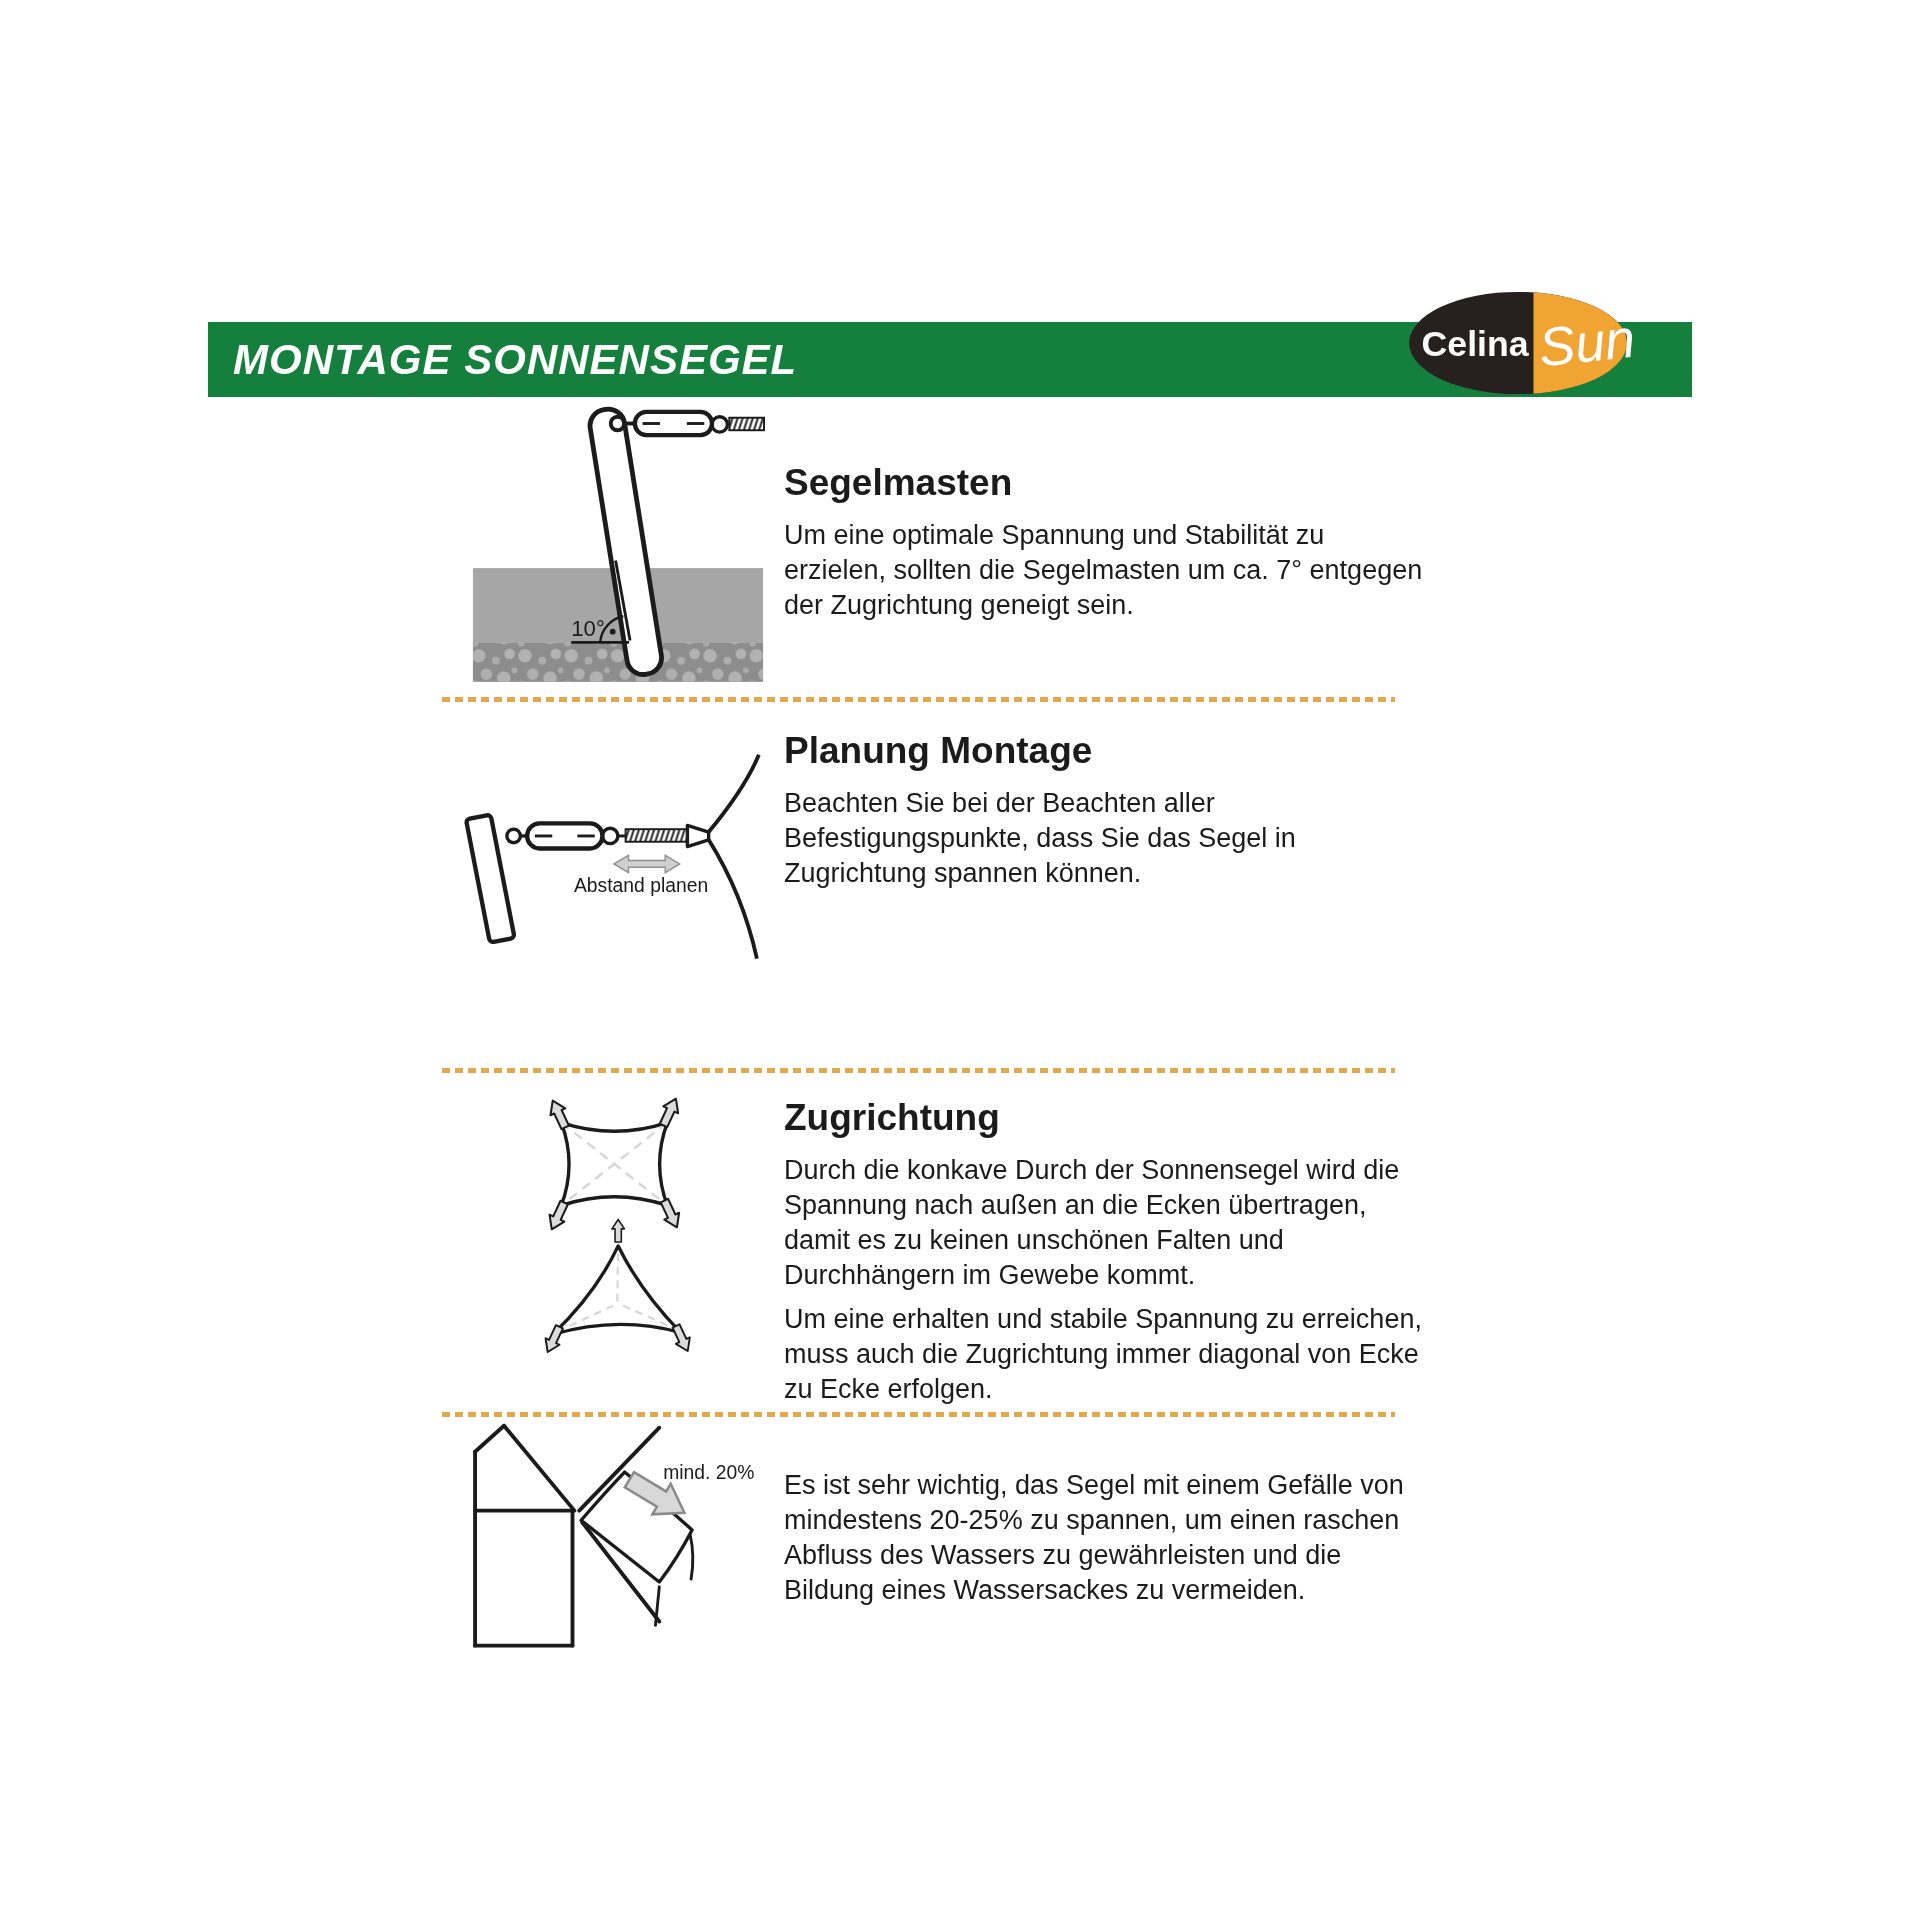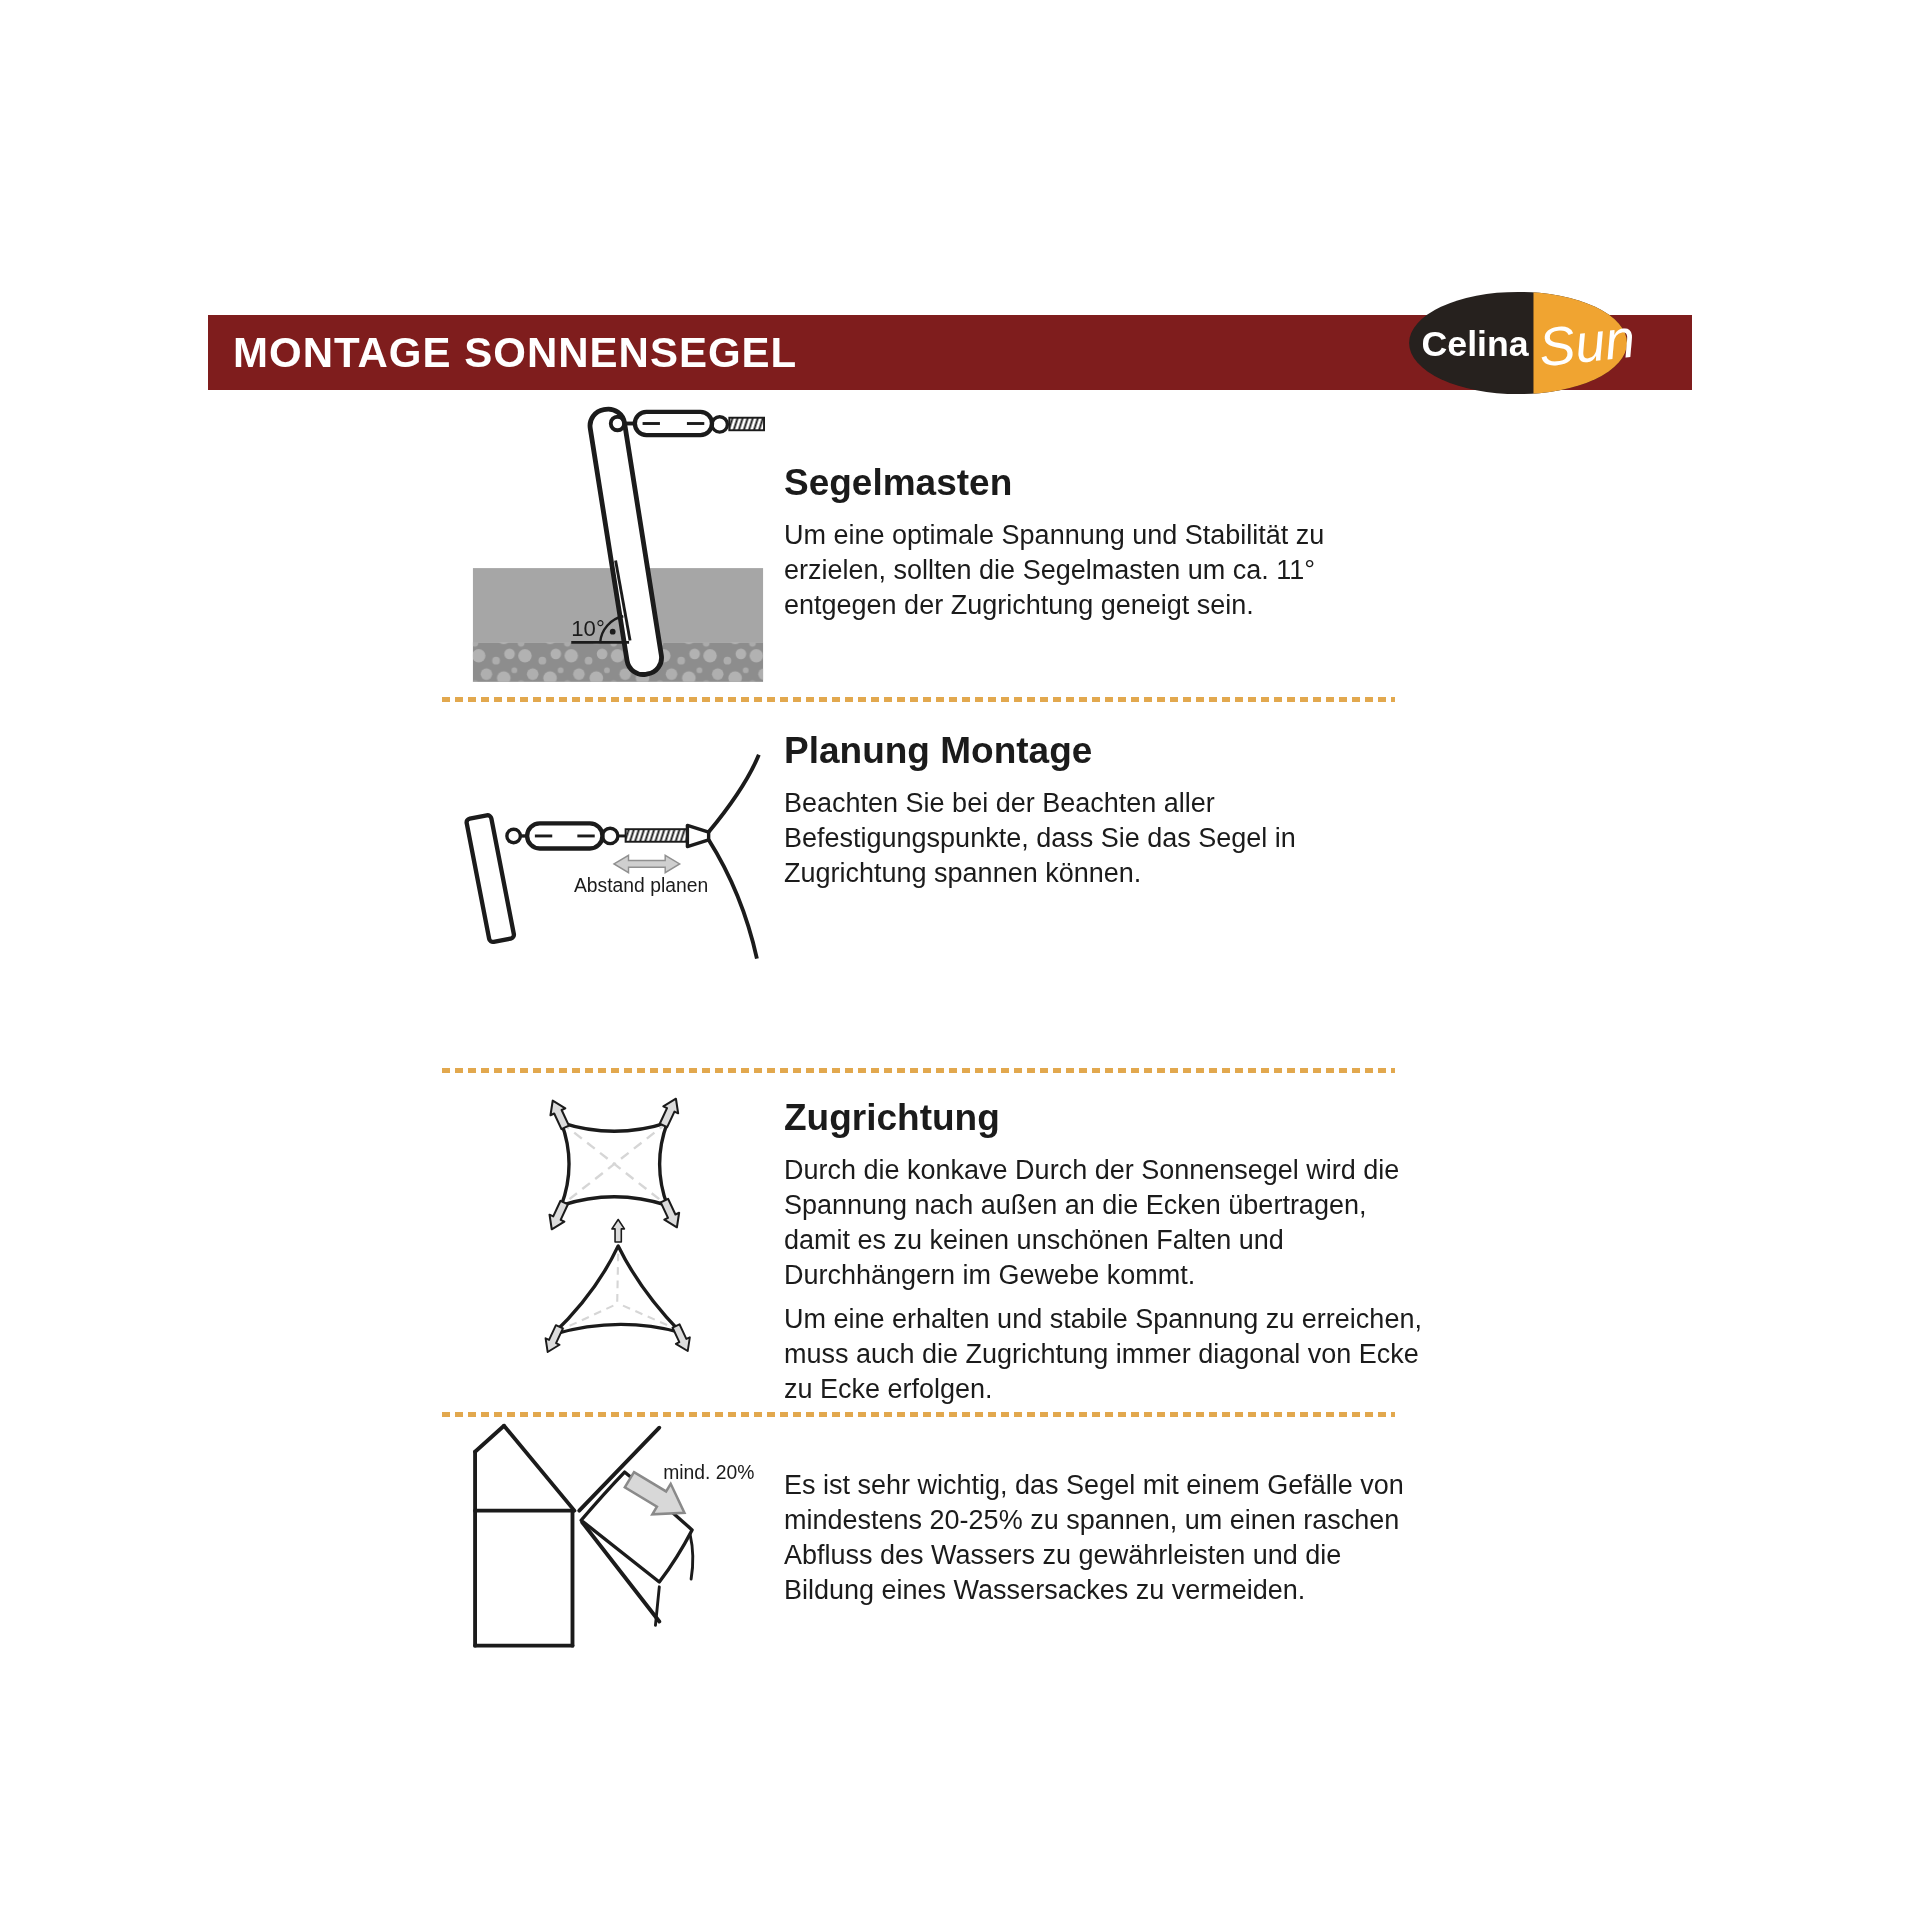--- a/index.html
+++ b/index.html
@@ -1,19 +1,19 @@
 <!DOCTYPE html>
 <html><head>
 <meta charset="utf-8">
 <style>
   html,body{margin:0;padding:0;background:#ffffff;}
   .page{position:relative;width:1931px;height:1931px;background:#ffffff;overflow:hidden;
         font-family:"Liberation Sans","DejaVu Sans",sans-serif;color:#1b1b1b;}
   
-  .header-bar{position:absolute;left:208px;top:315px;width:1484px;height:75px;background:#7f1d1d;}
+  .header-bar{position:absolute;left:208px;top:322px;width:1484px;height:75px;background:#15803d;font-style:italic;}
   .header-title{position:absolute;left:25px;top:0;line-height:75px;font-size:42px;font-weight:bold;
         color:#ffffff;letter-spacing:1px;white-space:nowrap;}
   .logo{position:absolute;left:1406px;top:289px;width:227px;height:108px;}
   
   .sep{position:absolute;left:442px;width:953px;height:4.8px;
        background:repeating-linear-gradient(90deg,#E2A84E 0 7.7px,transparent 7.7px 13px);}
   #sep1{top:697px}#sep2{top:1068px}#sep3{top:1412px}
   
   .sec-text{position:absolute;left:784px;width:647px;}
   #t1{top:462px}#t2{top:730px}#t3{top:1097px}#t4{top:1468px}
@@ -85,21 +85,21 @@
       <line x1="104" y1="247" x2="164" y2="247" stroke-width="3"></line>
       <line x1="150" y1="162" x2="165" y2="245" stroke-width="3"></line>
       <path d="M134,247 A30,30 0 0 1 158,220" stroke-width="2.5"></path>
       <circle cx="147" cy="236" r="3" fill="#1b1b1b" stroke="none"></circle>
     </g>
     <text x="104" y="240" font-size="23" fill="#1b1b1b">10°</text>
   </svg>
 
   <div class="sec-text" id="t1">
     <h2>Segelmasten</h2>
-    <p><span>Um eine optimale Spannung und Stabilität zu erzielen, sollten die Segelmasten um ca. 11° </span><b>entgegen der Zugrichtung</b><span> geneigt sein.</span></p>
+    <p><span>Um eine optimale Spannung und Stabilität zu erzielen, sollten die Segelmasten um ca. 7° </span><b>entgegen der Zugrichtung</b><span> geneigt sein.</span></p>
   </div>
 
   <svg class="illus" id="i2" width="348" height="251" viewBox="0 0 360 260">
     <defs>
       <pattern id="coil2" width="5" height="20" patternUnits="userSpaceOnUse" patternTransform="rotate(18)">
         <line x1="2.5" y1="0" x2="2.5" y2="20" stroke="#1b1b1b" stroke-width="2"></line>
       </pattern>
     </defs>
     <g transform="rotate(-11 92 195)">
       <rect x="79" y="66" width="26" height="130" rx="4" fill="#ffffff" stroke="#1b1b1b" stroke-width="4.5"></rect>

